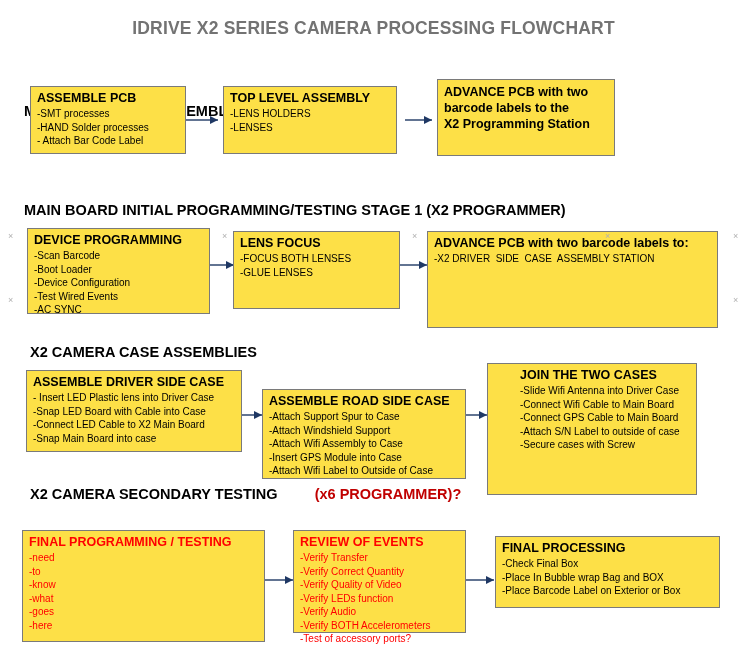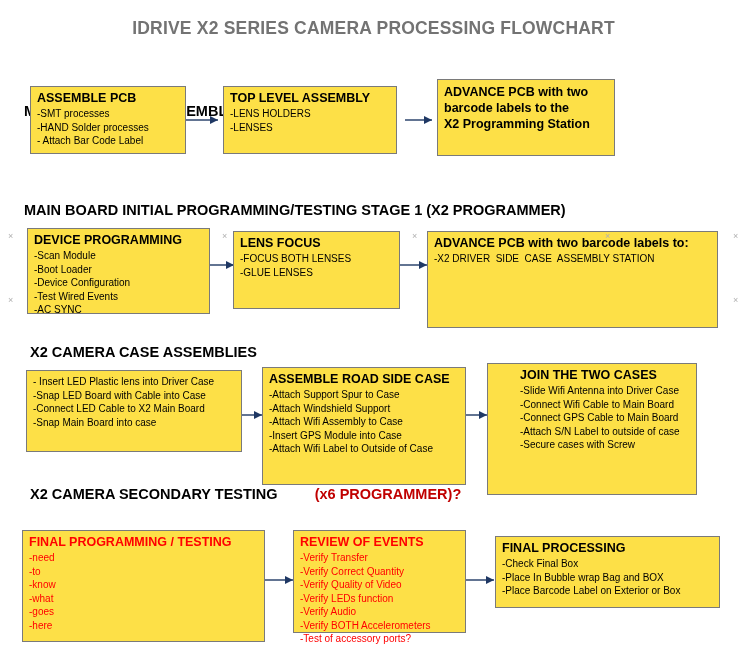--- a/index.html
+++ b/index.html
@@ -135,21 +135,21 @@
 barcode labels to the
 X2 Programming Station</div>
   </div>
 
   <div class="section-head" style="left:24px; top:202px;">
     <span>MAIN BOARD INITIAL PROGRAMMING/TESTING STAGE 1 (X2 PROGRAMMER)</span><span class="accent"></span>
   </div>
 
   <div class="box" style="left:27px; top:228px; width:183px; height:86px;">
     <div class="box-title">DEVICE PROGRAMMING</div>
-    <div class="box-line">-Scan Module</div>
+    <div class="box-line">-Scan Barcode</div>
     <div class="box-line">-Boot Loader</div>
     <div class="box-line">-Device Configuration</div>
     <div class="box-line">-Test Wired Events</div>
     <div class="box-line">-AC SYNC</div>
   </div>
 
   <div class="box" style="left:233px; top:231px; width:167px; height:78px;">
     <div class="box-title">LENS FOCUS</div>
     <div class="box-line">-FOCUS BOTH LENSES</div>
     <div class="box-line">-GLUE LENSES</div>
@@ -158,27 +158,28 @@
   <div class="box" style="left:427px; top:231px; width:291px; height:97px;">
     <div class="box-title">ADVANCE PCB with two barcode labels to:</div>
     <div class="box-line">-X2 DRIVER  SIDE  CASE  ASSEMBLY STATION</div>
   </div>
 
   <div class="section-head" style="left:30px; top:344px;">
     <span>X2 CAMERA CASE ASSEMBLIES</span><span class="accent"></span>
   </div>
 
   <div class="box" style="left:26px; top:370px; width:216px; height:82px;">
+    <div class="box-title">ASSEMBLE DRIVER SIDE CASE</div>
     <div class="box-line">- Insert LED Plastic lens into Driver Case</div>
     <div class="box-line">-Snap LED Board with Cable into Case</div>
     <div class="box-line">-Connect LED Cable to X2 Main Board</div>
     <div class="box-line">-Snap Main Board into case</div>
   </div>
 
-  <div class="box" style="left:262px; top:367px; width:204px; height:118px;">
+  <div class="box" style="left:262px; top:389px; width:204px; height:90px;">
     <div class="box-title">ASSEMBLE ROAD SIDE CASE</div>
     <div class="box-line">-Attach Support Spur to Case</div>
     <div class="box-line">-Attach Windshield Support</div>
     <div class="box-line">-Attach Wifi Assembly to Case</div>
     <div class="box-line">-Insert GPS Module into Case</div>
     <div class="box-line">-Attach Wifi Label to Outside of Case</div>
   </div>
 
   <div class="box" style="left:487px; top:363px; width:210px; height:132px;padding-left:32px;">
     <div class="box-title">JOIN THE TWO CASES</div>

